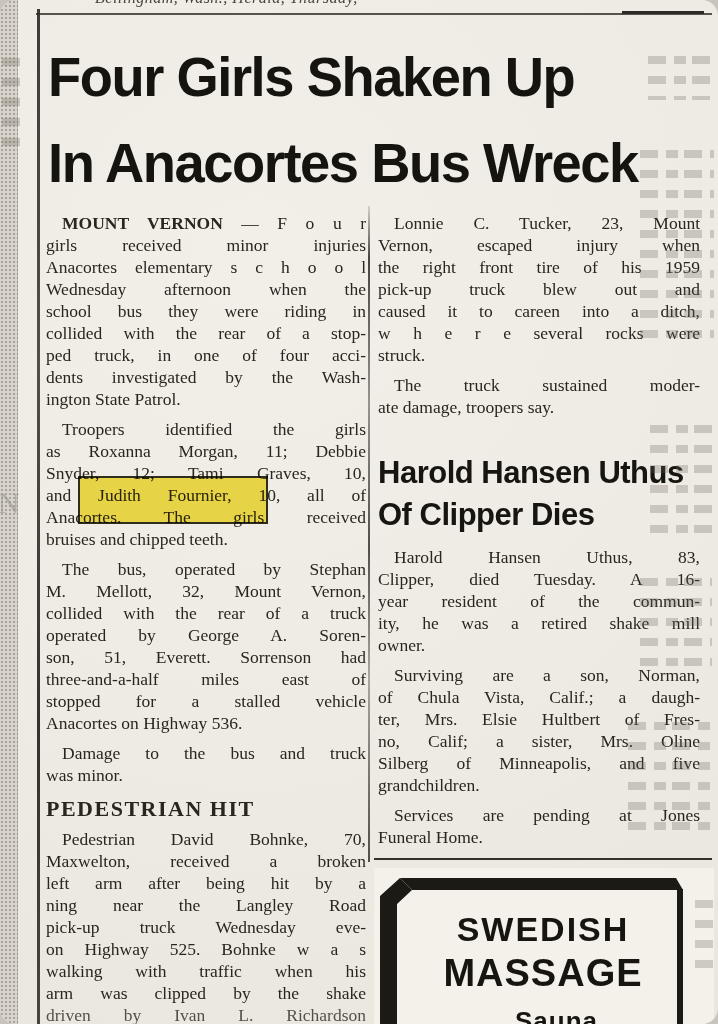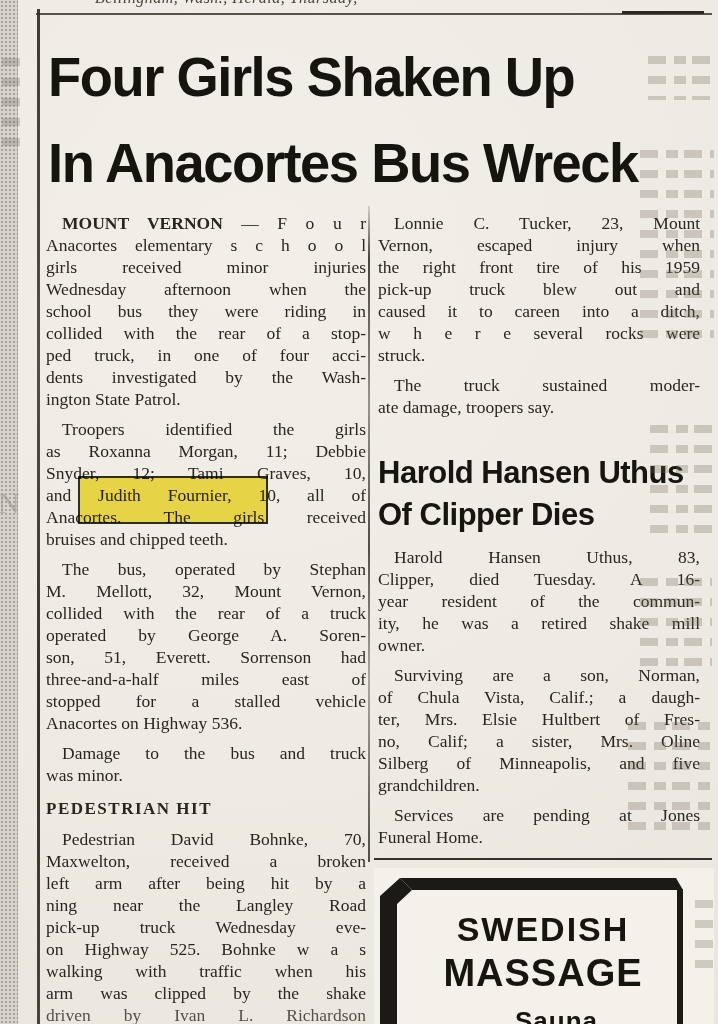--- a/index.html
+++ b/index.html
@@ -1,19 +1,19 @@
 <!DOCTYPE html>
 <html><head>
 <meta charset="utf-8">
 <style>
   html,body{margin:0;padding:0;background:#c9c5bd;}
   .page{
     position:relative; width:718px; height:1024px; overflow:hidden;
     background:radial-gradient(circle at 35% 25%, #f2efe9 0%, #eeebe4 55%, #e9e6de 100%);
-    font-family:"Liberation Serif", serif; color:#29261f;
+    font-family:"Liberation Serif", serif; color:#29261f;border-radius:16px;
   }
   
   .edge-strip{
     position:absolute; left:0; top:0; width:17px; height:1024px;
     background-color:#d8d4cc;
     background-image:radial-gradient(rgba(90,85,78,.38) 1px, transparent 1.3px);
     background-size:4px 4px;
     border-right:1px solid rgba(120,115,105,.28);
   }
   .dateline{
@@ -47,21 +47,21 @@
   .col{position:absolute; top:204px;}
   .col-left{left:46px; width:320px;}
   .col-right{left:378px; width:322px;}
   .line{
     height:22px; line-height:22px; font-size:17.5px;
     text-align:justify; text-align-last:justify; overflow:hidden;
   }
   .line b{font-weight:bold;}
   .line.f{margin-top:8px; text-indent:16px;}
   .line.e{text-align-last:left;}
-  .line.h{font-weight:bold; letter-spacing:1.5px; font-size:17px; text-align-last:left; margin-top:12px;}
+  .line.h{font-weight:bold; letter-spacing:1.5px; font-size:22px; text-align-last:left; margin-top:12px;}
   .line.cut{opacity:.78;}
 
   .obit-head{
     margin-top:34px; font-family:"Liberation Sans", sans-serif; font-weight:bold;
     font-size:31px; line-height:42px; letter-spacing:-.5px; color:#17150f;
     text-align:right; text-align-last:left;
   }
   .obit-lines{margin-top:10px;}
 
   
@@ -110,22 +110,22 @@
   <div class="rule-ad"></div>
 
   <div class="headline">
     <div>Four Girls Shaken Up</div>
     <div>In Anacortes Bus Wreck</div>
   </div>
 
   <div class="col col-left">
     <div>
         <div class="line f"><b>MOUNT VERNON</b> — F o u r</div>
+        <div class="line">girls received minor injuries</div>
         <div class="line">Anacortes elementary s c h o o l</div>
-        <div class="line">girls received minor injuries</div>
         <div class="line">Wednesday afternoon when the</div>
         <div class="line">school bus they were riding in</div>
         <div class="line">collided with the rear of a stop-</div>
         <div class="line">ped truck, in one of four acci-</div>
         <div class="line">dents investigated by the Wash-</div>
         <div class="line e">ington State Patrol.</div>
         <div class="line f">Troopers identified the girls</div>
         <div class="line">as Roxanna Morgan, 11; Debbie</div>
         <div class="line">Snyder, 12; Tami Graves, 10,</div>
         <div class="line">and Judith Fournier, 10, all of</div>

